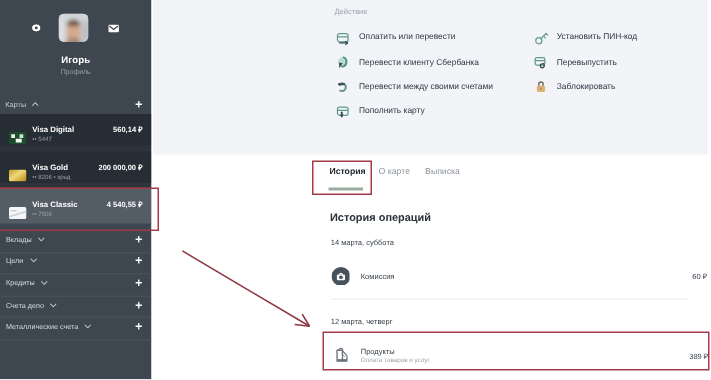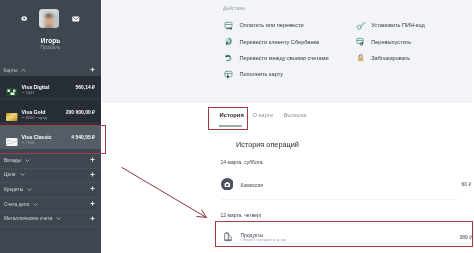--- a/index.html
+++ b/index.html
@@ -37,21 +37,21 @@
   .actions{position:absolute;left:1px;top:0;width:370px;height:103px;background:#f2f4f8;}
   .act-title{position:absolute;left:121px;top:5px;font-size:5px;color:#9aa3ad;}
   .act-item{position:absolute;display:flex;align-items:center;font-size:5.6px;color:#2f3742;white-space:nowrap;}
   .act-item .ico{width:9.4px;height:9.4px;margin-right:5.6px;flex:none;}
 
   .tabs{position:absolute;left:0;top:112px;width:373px;height:10px;font-size:5.8px;}
   .tab{position:absolute;color:#8d959e;white-space:nowrap;}
   .tab.active{color:#1d242c;font-weight:bold;}
   .tab-underline{position:absolute;left:118px;top:125px;width:22.5px;height:1.6px;background:#9aae9f;}
 
-  .hist-title{position:absolute;left:135px;top:140px;font-size:7.3px;color:#2a313a;font-weight:normal;}
+  .hist-title{position:absolute;left:119px;top:140px;font-size:7.3px;color:#2a313a;font-weight:bold;}
   .day{position:absolute;left:119.5px;font-size:5px;color:#39414a;font-weight:normal;}
   .op-icon{position:absolute;width:12.6px;height:12.6px;line-height:0;}
   .op-name{position:absolute;font-size:5px;color:#3a424b;}
   .op-sub{position:absolute;font-size:4.2px;color:#9aa3ad;}
   .op-amt{position:absolute;font-size:5px;color:#3a424b;}
   .sep{position:absolute;height:1.3px;background:#f0f1f2;}
 
   
   .ann{position:absolute;border:1.5px solid #a33a45;}
   svg.arrow{position:absolute;left:0;top:0;width:474px;height:253px;pointer-events:none;}

